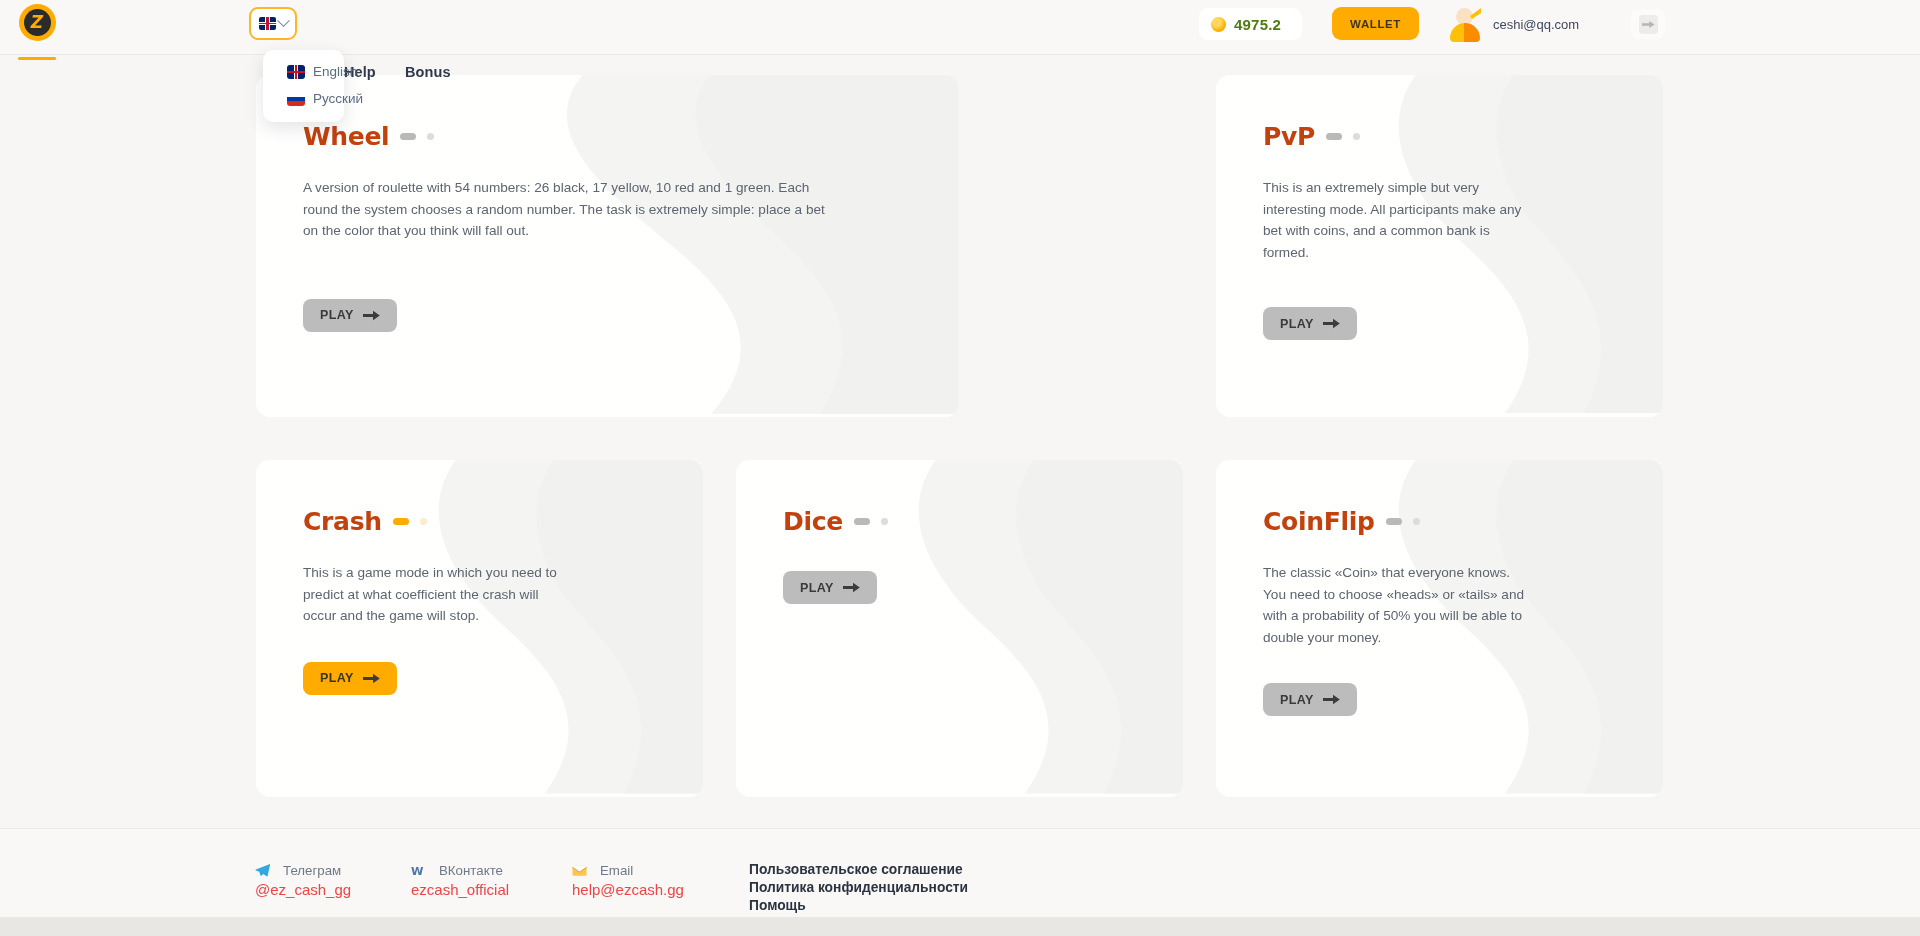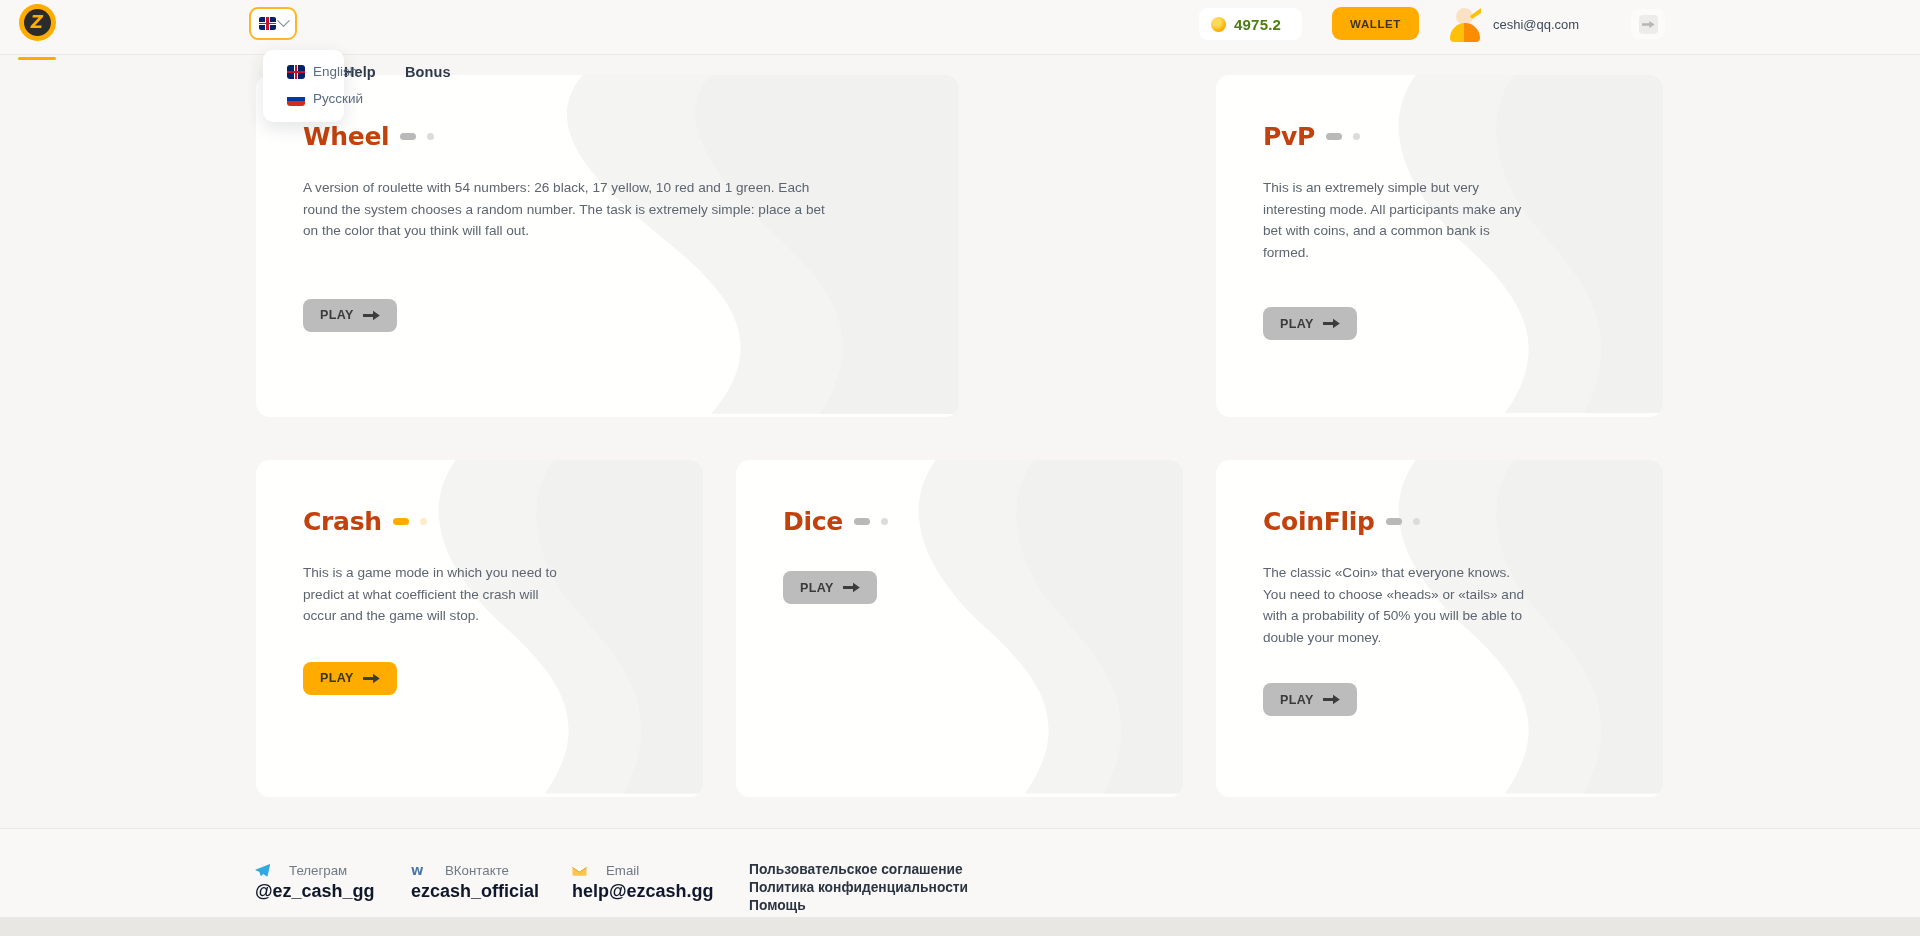--- a/index.html
+++ b/index.html
@@ -226,23 +226,23 @@
   .footer {
     position: absolute; left: 0; top: 828px;
     width: 1920px; height: 108px;
     background: #f9f8f6;
     border-top: 1px solid #eceae6;
   }
   .foot-col {
     position: absolute; top: 34px;
     display: flex; flex-direction: column; gap: 3px;
   }
-  .foot-head { display: flex; align-items: flex-end; gap: 19px; }
+  .foot-head { display: flex; align-items: flex-end; gap: 13px; }
   .foot-label { font-size: 13.3px; color: #6f7a87; }
-  .foot-value { font-size: 18px; font-weight: 700; color: #0f172a; }
+  .foot-value { font-size: 15px; font-weight: 400; color: #ef4444; }
   #foot-tg { left: 255px; }
   #foot-vk { left: 411px; }
   #foot-mail { left: 572px; }
   .foot-links {
     position: absolute; left: 749px; top: 33px;
     display: flex; flex-direction: column; gap: 3px;
   }
   .foot-link {
     font-size: 13.8px; font-weight: 700; color: #2b3542; cursor: pointer;
   }

